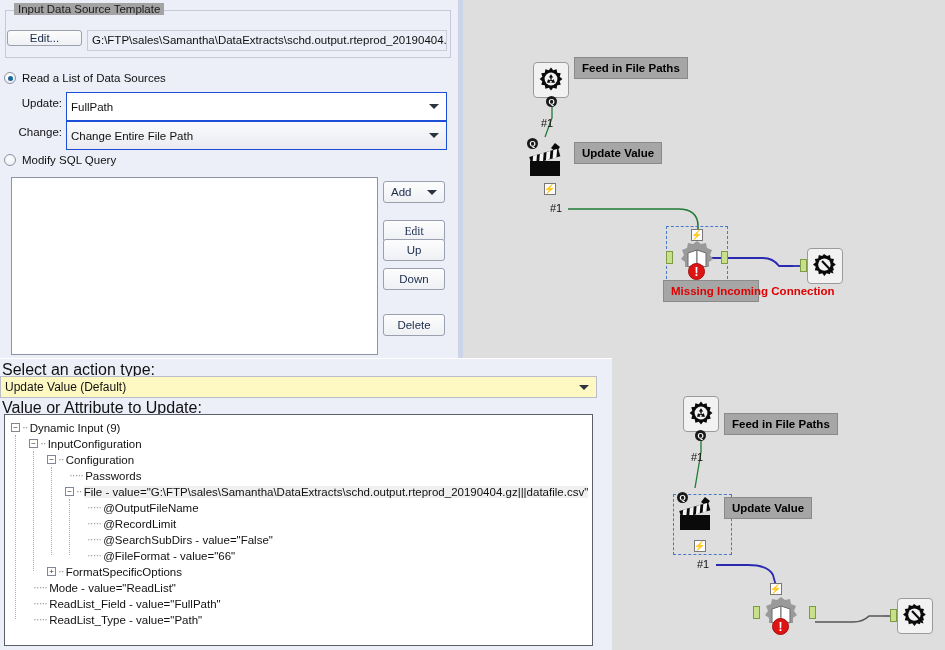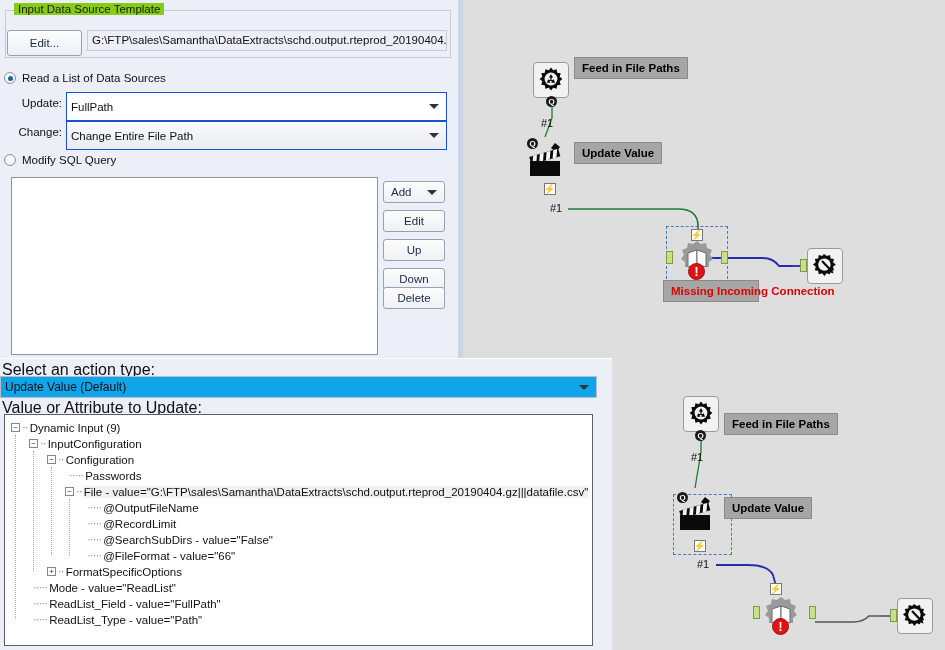--- a/index.html
+++ b/index.html
@@ -103,38 +103,38 @@
     background:#eceef8;
     overflow:hidden;
   }
   .groupbox {
     position:absolute; left:5px; top:10px; width:446px; height:48px;
     border:1px solid #c6c9d6;
     background:transparent;
   }
   .groupbox-title {
     position:absolute; left:8px; top:-8px;
-    background:#84cc16;
+    background:#a3a3a3;
     padding:0 4px;
     font-size:11.5px;
     color:#1a1a1a;
   }
   .btn {
     background:linear-gradient(#fdfdfd,#eef0f4);
     border:1px solid #9aa0ae;
     border-radius:3px;
     color:#1a2a4a;
     font-size:11.5px;
     font-family:"Liberation Sans", sans-serif;
     cursor:default;
     text-align:center;
     padding:0;
   }
   #edit-btn {
-    position:absolute; left:7px; top:30px; width:75px; height:26px;
+    position:absolute; left:7px; top:30px; width:75px; height:16px;
   }
   #tpl-path {
     position:absolute; left:87px; top:30px; width:360px; height:21px;
     background:#eceef8;
     border:1px solid #c8cbd8;
     line-height:19px;
     padding-left:4px;
     font-size:11.5px;
     color:#111;
     white-space:nowrap;
@@ -198,21 +198,21 @@
     border-top:1px solid #ffffff;
     overflow:hidden;
   }
   .lbl-strip {
     position:absolute; left:2px;
     font-size:16px; color:#111;
   }
   #action-combo {
     position:absolute; left:0px; top:376px; width:597px; height:22px;
     border:1px solid #b9bdc9;
-    background:#0ea5e9;
+    background:#fef9c3;
     gap:19px;
   }
   #tree {
     position:absolute; left:4px; top:414px; width:589px; height:232px;
     background:#fff;
     border:1px solid #5a5f6b;
     overflow:hidden;
     padding:4px 0 0 0;
   }
   .tnode {
@@ -436,24 +436,24 @@
     <span class="radio"></span>
     <span class="radio-label">Modify SQL Query</span>
   </div>
 
   <div id="listbox"></div>
 
   <button class="btn sidebtn" style="top:181px; display:flex; align-items:center; justify-content:space-between; padding:0 7px;">
     <span>Add</span>
     <span class="arrow-dn" style="margin-right:0;"></span>
   </button>
-  <button class="btn sidebtn" style="top:210px;">Edit</button>
+  <button class="btn sidebtn" style="top:220px;font-family:Liberation Serif, serif;">Edit</button>
   <button class="btn sidebtn" style="top:239px;">Up</button>
   <button class="btn sidebtn" style="top:268px;">Down</button>
-  <button class="btn sidebtn" style="top:287px;">Delete</button>
+  <button class="btn sidebtn" style="top:314px;">Delete</button>
 </div>
 
 <div id="panel-bottom"></div>
 
 <div class="lbl-strip" style="top:361px;">Select an action type:</div>
 
 <div id="action-combo" class="combo">
   <span class="cval" style="font-size:12px;">Update Value (Default)</span>
   <span class="arrow-dn"></span>
 </div>

